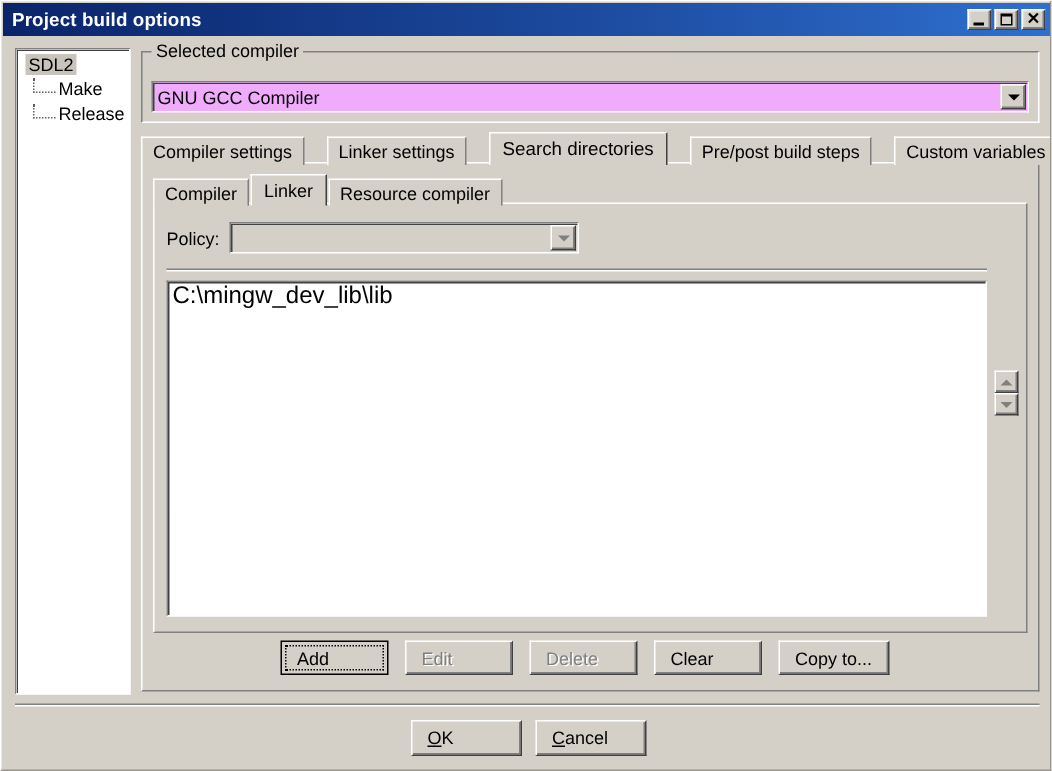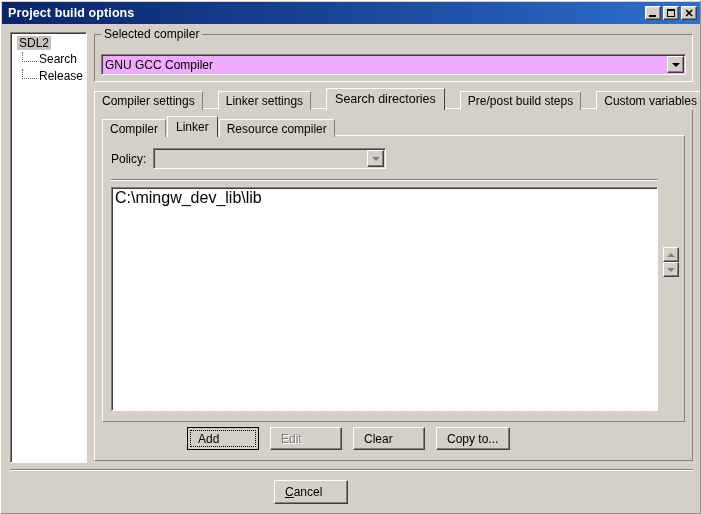--- a/index.html
+++ b/index.html
@@ -480,21 +480,21 @@
         <span class="tb-close-glyph">✕</span>
       </div>
     </div>
   </div>
 
   <div id="tree-panel">
     <div class="tree-root">
       <span class="sel">SDL2</span>
     </div>
     <div class="tree-child">
-      <span class="hline"></span><span>Search</span>
+      <span class="hline"></span><span>Make</span>
     </div>
     <div class="tree-child last">
       <span class="hline"></span><span>Release</span>
     </div>
   </div>
 
   <div id="compiler-group"></div>
   <div id="compiler-group-label">Selected compiler</div>
   <div id="compiler-combo">
     <div id="compiler-combo-text">GNU GCC Compiler</div>
@@ -537,29 +537,35 @@
   </div>
 
   <div id="action-row">
     <div class="btn default">
       <span>Add</span>
       <span class="inner"></span>
     </div>
     <div class="btn disabled">
       <span>Edit</span>
     </div>
+    <div class="btn disabled">
+      <span>Delete</span>
+    </div>
     <div class="btn">
       <span>Clear</span>
     </div>
     <div class="btn wide">
       <span>Copy to...</span>
     </div>
   </div>
 
   <div id="bottom-sep"></div>
 
   <div id="dialog-buttons">
     <div class="btn btn-dlg">
+      <span><span class="accel">O</span>K</span>
+    </div>
+    <div class="btn btn-dlg">
       <span><span class="accel">C</span>ancel</span>
     </div>
   </div>
 
 </div>
 
 </body></html>

